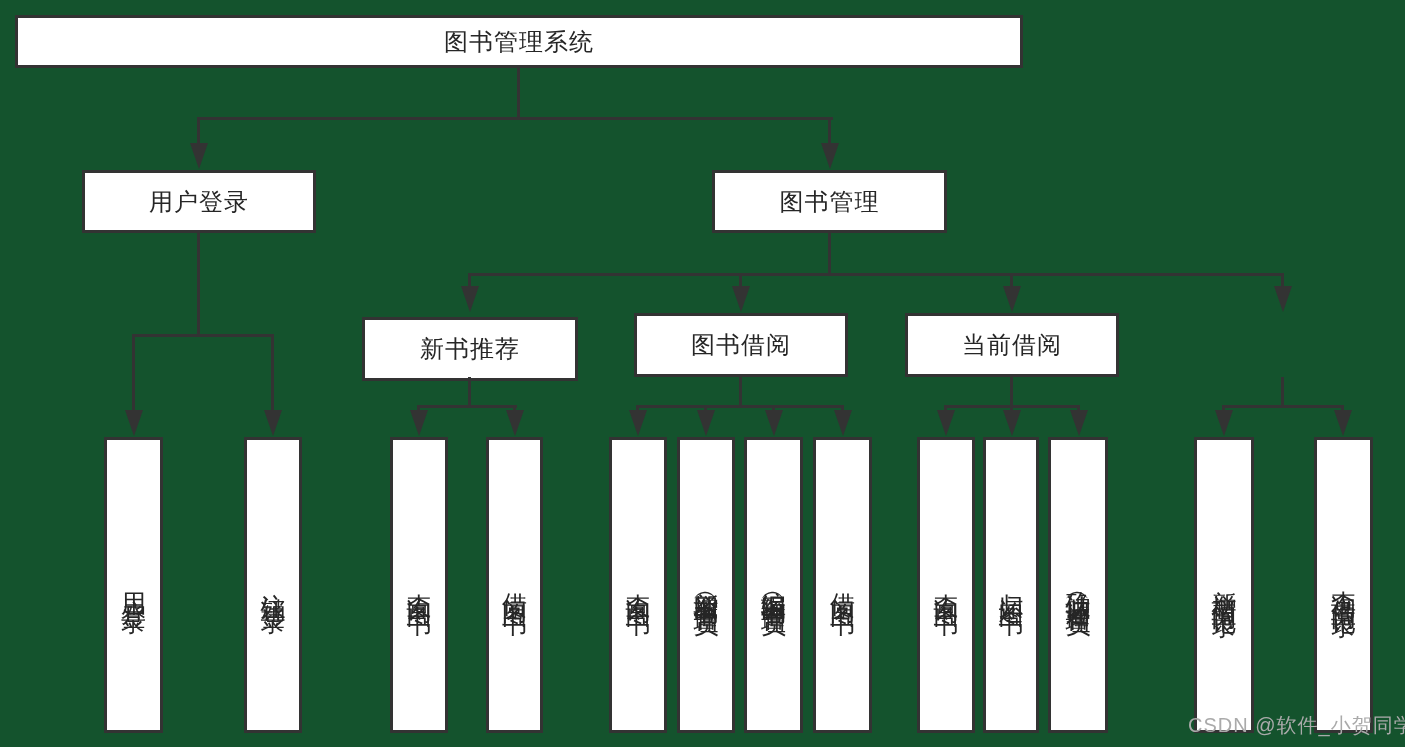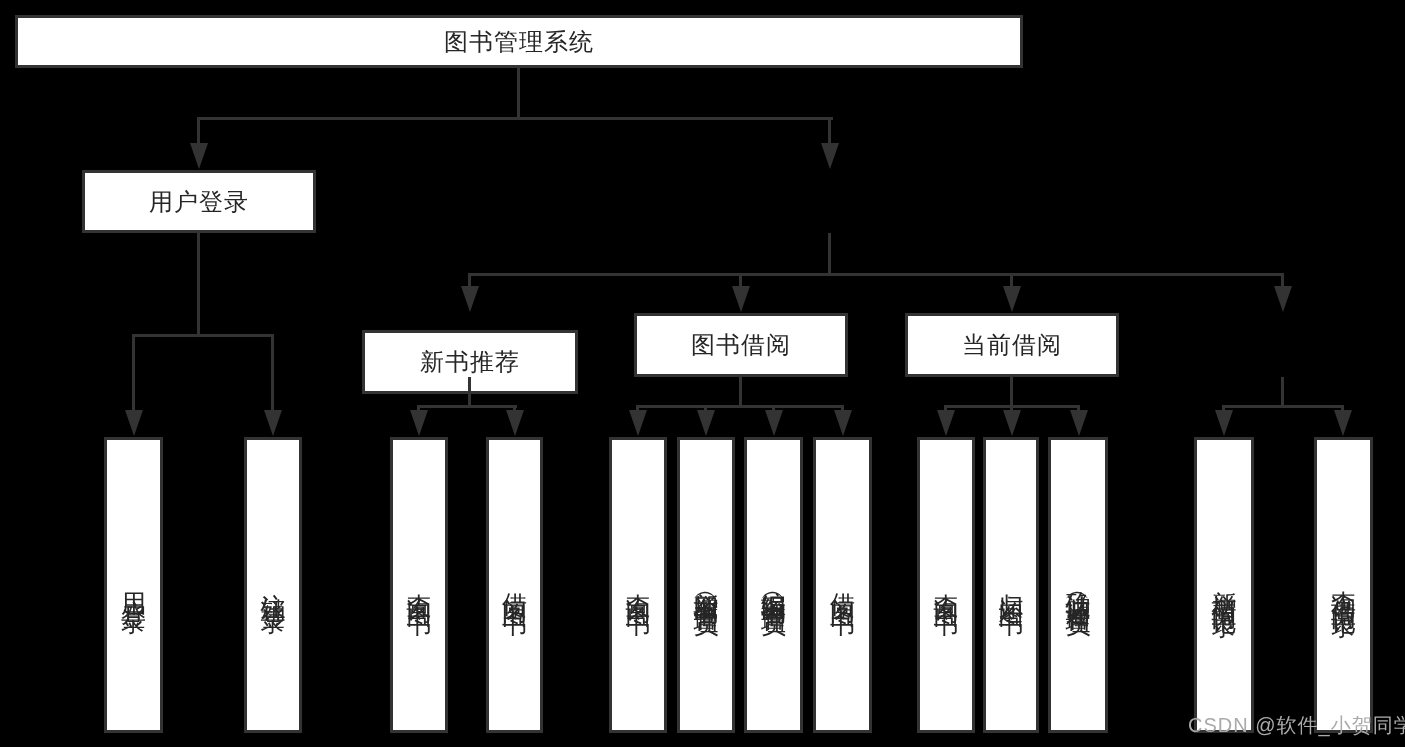--- a/index.html
+++ b/index.html
@@ -1,20 +1,20 @@
 <!DOCTYPE html>
 <html><head>
 <meta charset="utf-8">
 <style>
   html, body { margin: 0; padding: 0; background: #ffffff; }
   #canvas {
     position: relative;
     width: 1405px;
     height: 747px;
-    background: #000000;
+    background: #14532d;
     font-family: "Liberation Sans", sans-serif;
     color: #262626;
     overflow: hidden;
   }
   .box {
     position: absolute;
     box-sizing: border-box;
     border: 3px solid #333333;
     background: #ffffff;
     display: flex;
@@ -71,40 +71,43 @@
   <div class="vline" style="left:517px; top:68px; height:52px;"></div>
   <div class="hline" style="left:197px; top:117px; width:636px;"></div>
   <div class="vline" style="left:197px; top:117px; height:28px;"></div>
   <div class="arr" style="left:190px; top:143px;"></div>
   <div class="vline" style="left:828px; top:117px; height:28px;"></div>
   <div class="arr" style="left:821px; top:143px;"></div>
 
   <div class="box" style="left:82px; top:170px; width:234px; height:63px;">
     <span>用户登录</span>
   </div>
+  <div class="box" style="left:712px; top:170px; width:235px; height:63px;">
+    <span>图书管理</span>
+  </div>
 
   <div class="vline" style="left:197px; top:233px; height:104px;"></div>
   <div class="hline" style="left:132px; top:334px; width:142px;"></div>
   <div class="vline" style="left:132px; top:334px; height:78px;"></div>
   <div class="arr" style="left:125px; top:410px;"></div>
   <div class="vline" style="left:271px; top:334px; height:78px;"></div>
   <div class="arr" style="left:264px; top:410px;"></div>
 
   <div class="vline" style="left:828px; top:233px; height:43px;"></div>
   <div class="hline" style="left:468px; top:273px; width:816px;"></div>
   <div class="vline" style="left:468px; top:273px; height:18px;"></div>
   <div class="arr" style="left:461px; top:286px;"></div>
   <div class="vline" style="left:739px; top:273px; height:18px;"></div>
   <div class="arr" style="left:732px; top:286px;"></div>
   <div class="vline" style="left:1010px; top:273px; height:18px;"></div>
   <div class="arr" style="left:1003px; top:286px;"></div>
   <div class="vline" style="left:1281px; top:273px; height:18px;"></div>
   <div class="arr" style="left:1274px; top:286px;"></div>
 
-  <div class="box" style="left:362px; top:330px; width:216px; height:64px;">
+  <div class="box" style="left:362px; top:317px; width:216px; height:64px;">
     <span>新书推荐</span>
   </div>
   <div class="box" style="left:905px; top:313px; width:214px; height:64px;">
     <span>当前借阅</span>
   </div>
   <div class="box" style="left:634px; top:313px; width:214px; height:64px;">
     <span>图书借阅</span>
   </div>
 
   <div class="vline" style="left:468px; top:377px; height:31px;"></div>

